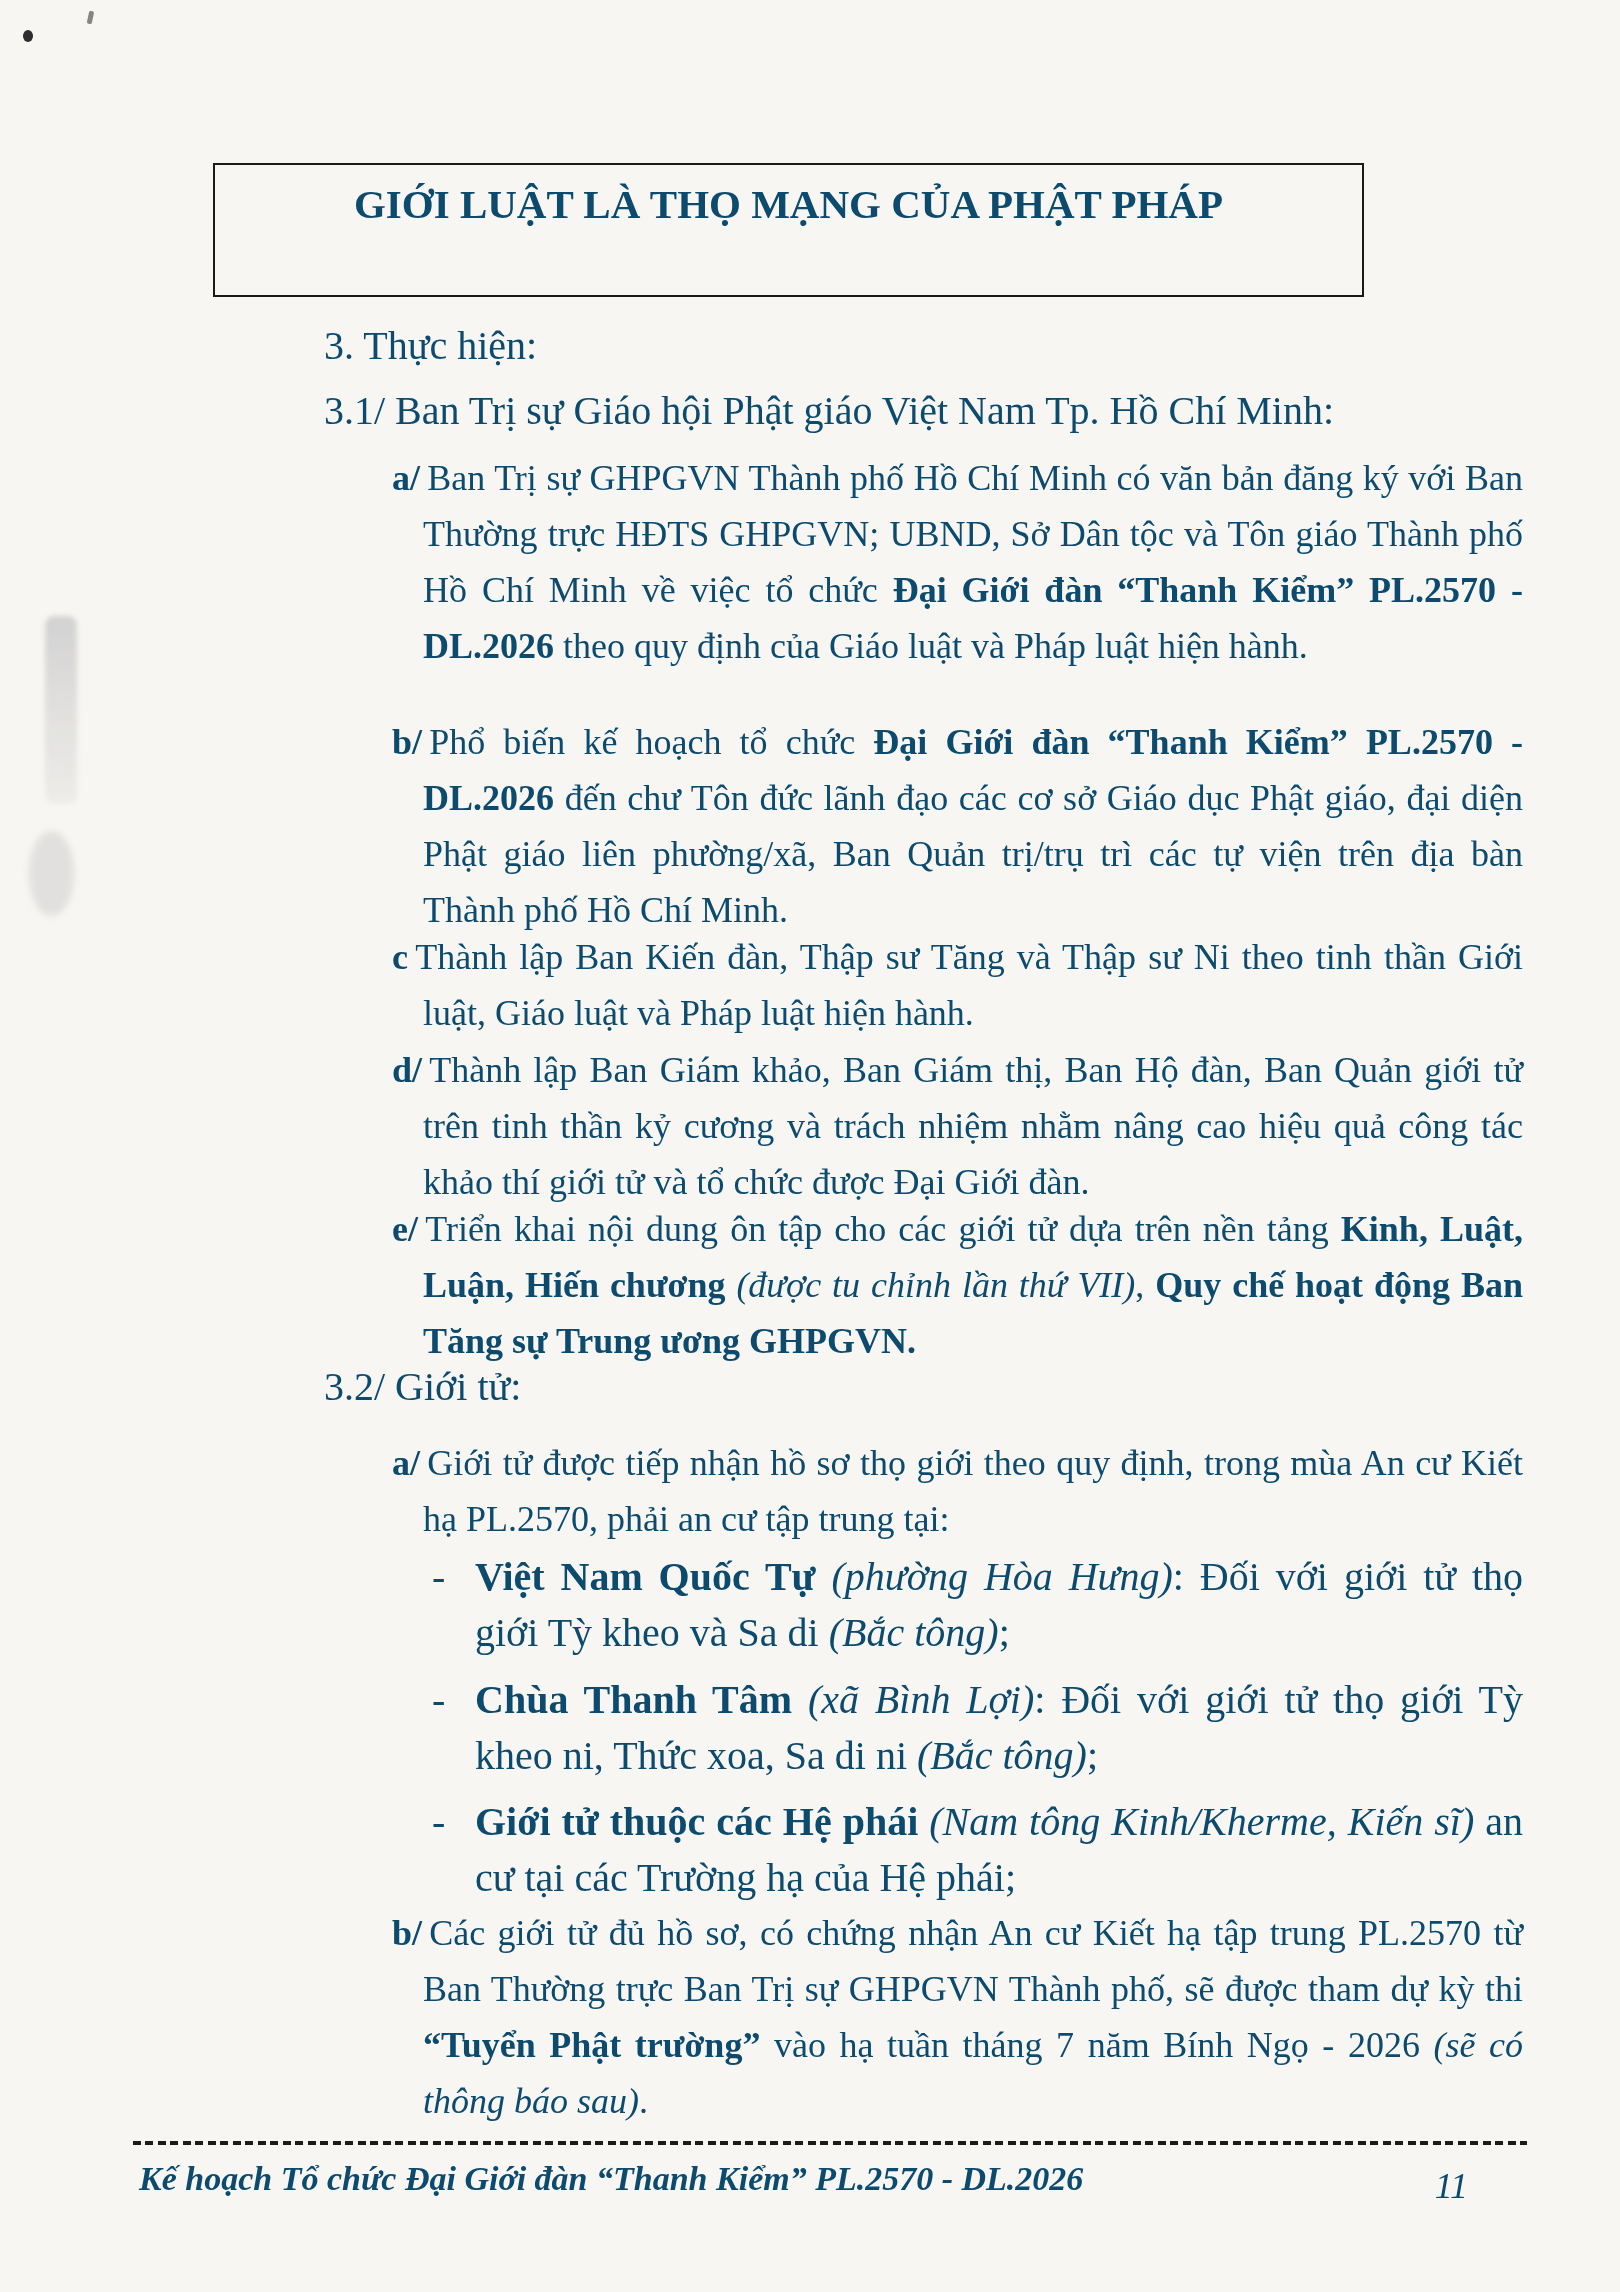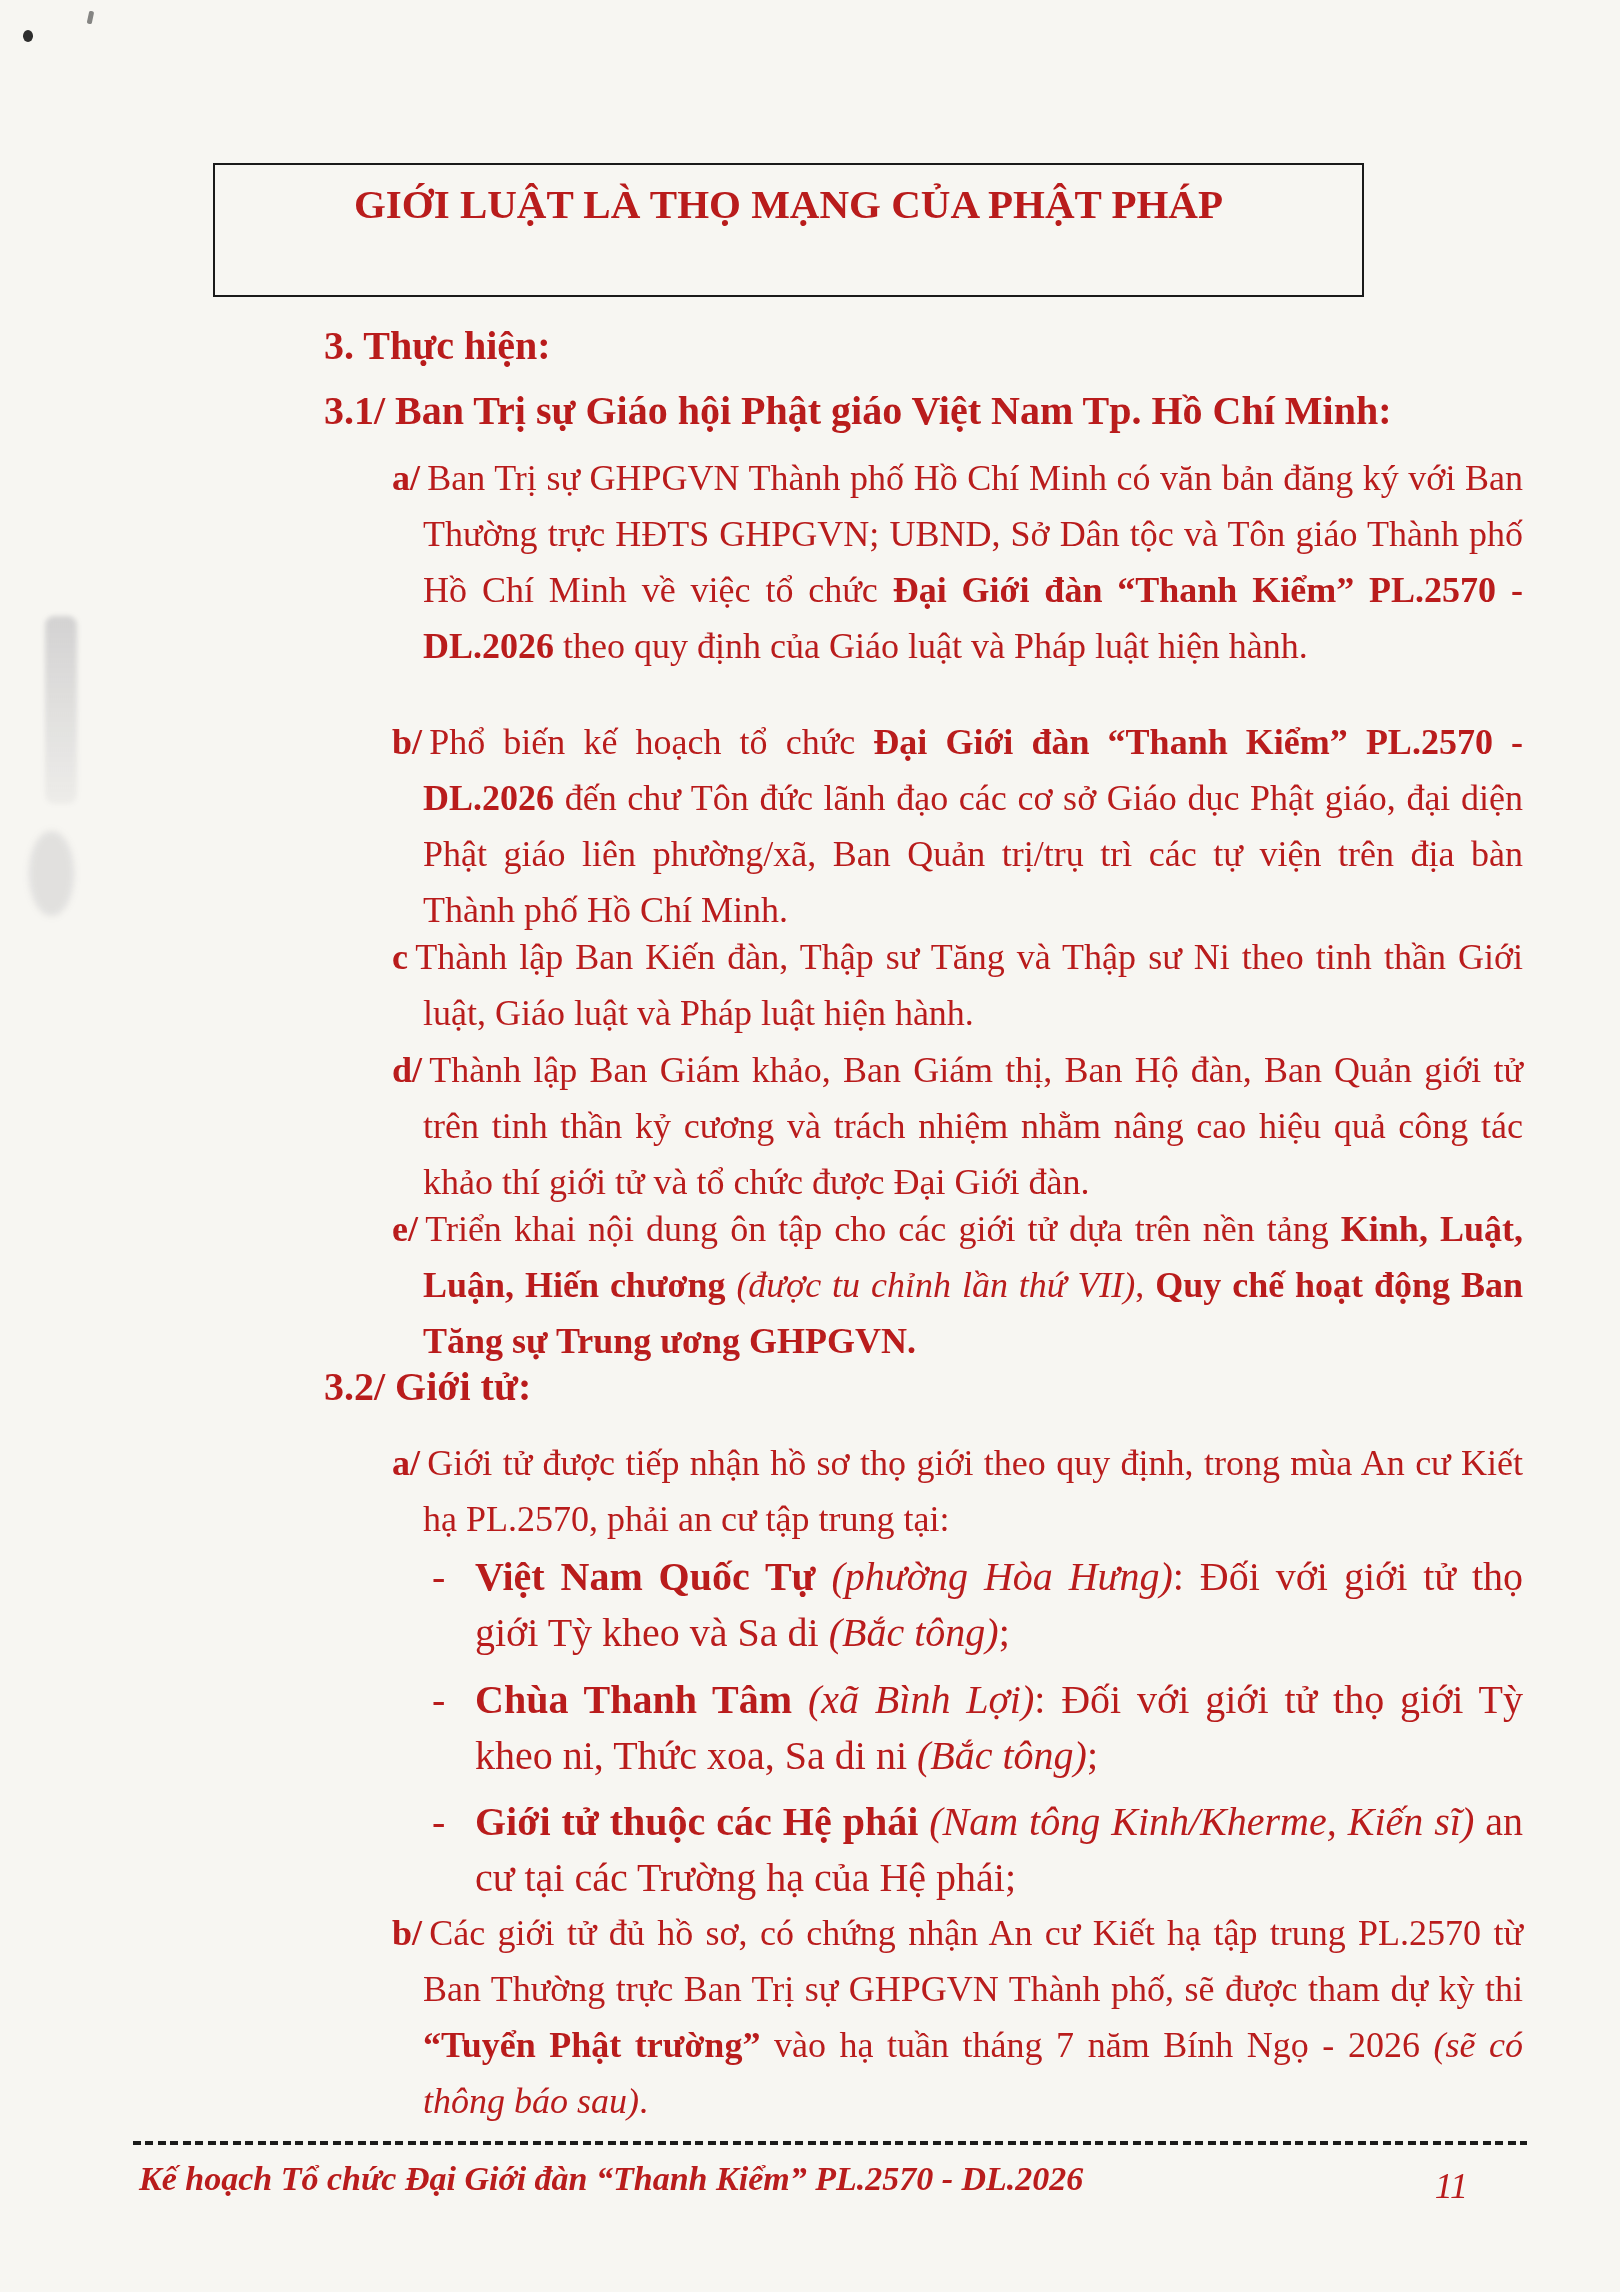--- a/index.html
+++ b/index.html
@@ -2,40 +2,40 @@
 <html style="font-size:14.3px"><head>
 <meta charset="utf-8">
 <style>
   html,body{margin:0;padding:0;}
   body{background:#6f6f6f;}
   .page{
     position:relative;
     width:1620px;height:2293px;
     background:#f7f6f2;
     font-family:"Liberation Serif","DejaVu Serif",serif;
-    color:#b91c1c;
+    color:#0c4a6e;
     overflow:hidden;
   }
   
   .dot{position:absolute;left:23px;top:30px;width:9.9px;height:11.6px;background:#2e2e2e;border-radius:50%;}
   .smudge1{position:absolute;left:45px;top:616px;width:32px;height:188px;
     background:linear-gradient(180deg,rgba(70,70,85,.20),rgba(70,70,85,.05));
     filter:blur(2.7px);border-radius:9px;}
   .smudge2{position:absolute;left:29px;top:831px;width:45px;height:85px;
     background:rgba(75,75,90,.13);filter:blur(3.6px);border-radius:50%;}
   .tick{position:absolute;left:88px;top:10.7px;width:4.5px;height:12.5px;background:rgba(40,40,40,.55);border-radius:1.8px;transform:rotate(12deg);}
 
   .banner{
     position:absolute;left:213px;top:163px;width:1151px;height:134px;
     border:2.7px solid #1a1a1a;box-sizing:border-box;
     text-align:center;padding-top:11.6px;
   }
   .banner .line{font-weight:bold;font-size:41px;line-height:55px;letter-spacing:0px;}
 
-  .h1{position:absolute;font-weight:bold;font-size:40px;white-space:nowrap;}
+  .h1{position:absolute;font-weight:normal;font-size:40px;white-space:nowrap;}
   #s3{left:324px;top:322px;}
   #s31{left:324px;top:387px;}
   #s32{left:324px;top:1363px;}
 
   .item{
     position:absolute;left:423px;width:1100px;
     font-size:36px;line-height:56px;
     text-align:justify;text-indent:-31px;
   }
   .item .marker{font-weight:bold;margin-right:7.2px;}

